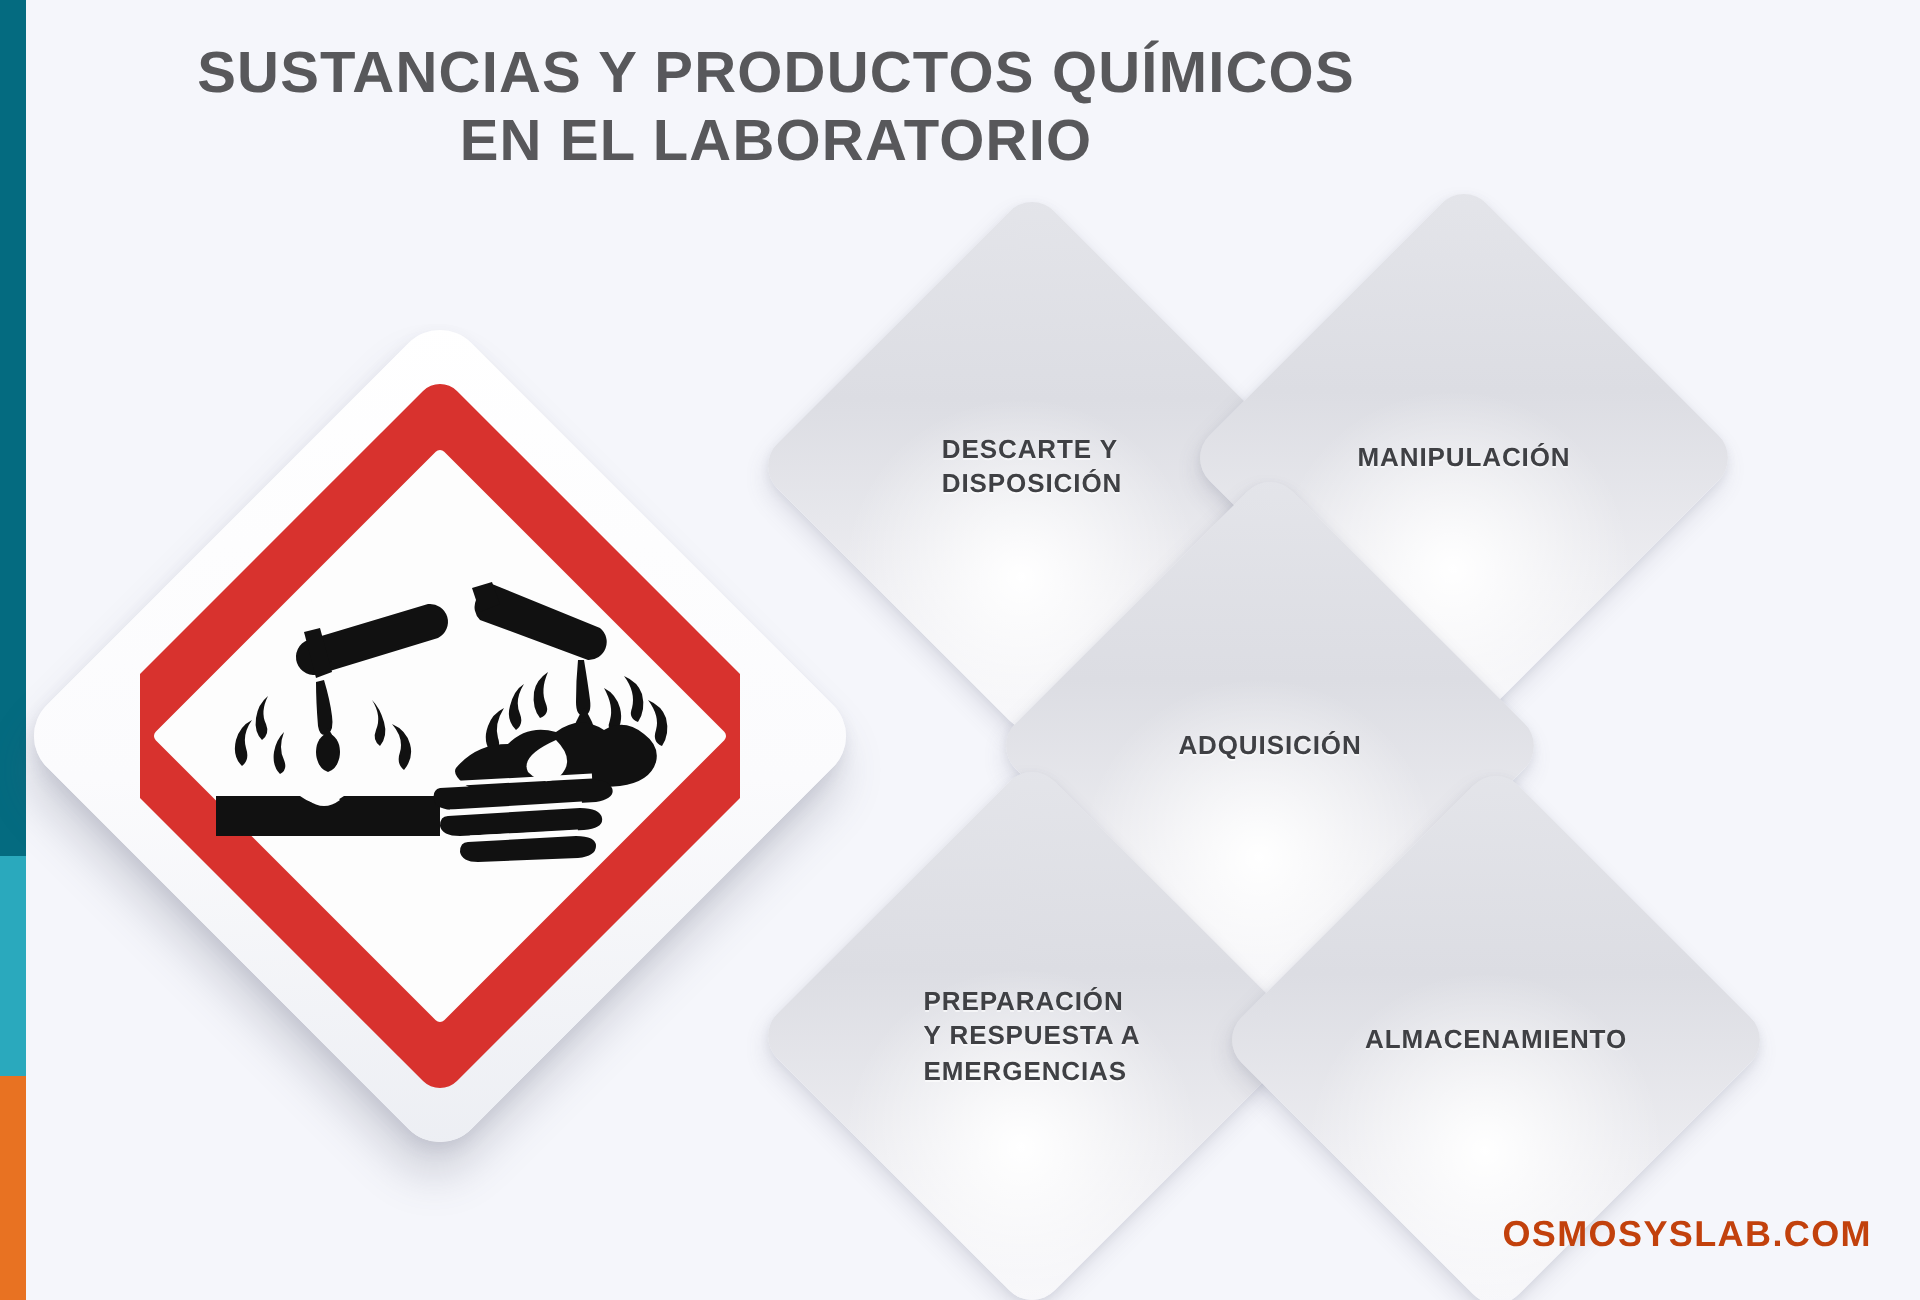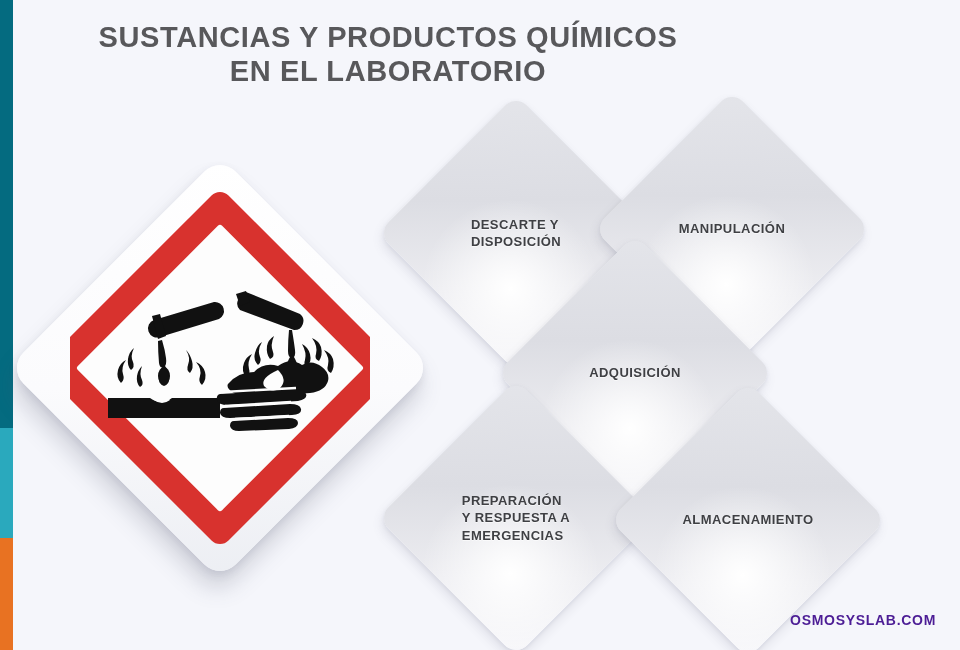--- a/index.html
+++ b/index.html
@@ -92,22 +92,22 @@
 
   #d-descarte      { left:418px; top:135px; width:196px; height:196px; }
   #d-manipulacion  { left:634px; top:131px; width:196px; height:196px; }
   #d-adquisicion   { left:537px; top:275px; width:196px; height:196px; }
   #d-preparacion   { left:418px; top:420px; width:196px; height:196px; }
   #d-almacenamiento{ left:650px; top:422px; width:196px; height:196px; }
 
   
   .footer-url {
     position:absolute; right:24px; bottom:22px;
-    color:#4c1d95;
-    font-size:14px;
+    color:#c2410c;
+    font-size:18px;
     font-weight:bold;
     letter-spacing:0.7px;
   }
 </style>
 </head>
 <body>
 
 <div class="accent-bar">
   <div class="accent-seg-teal"></div>
   <div class="accent-seg-cyan"></div>

